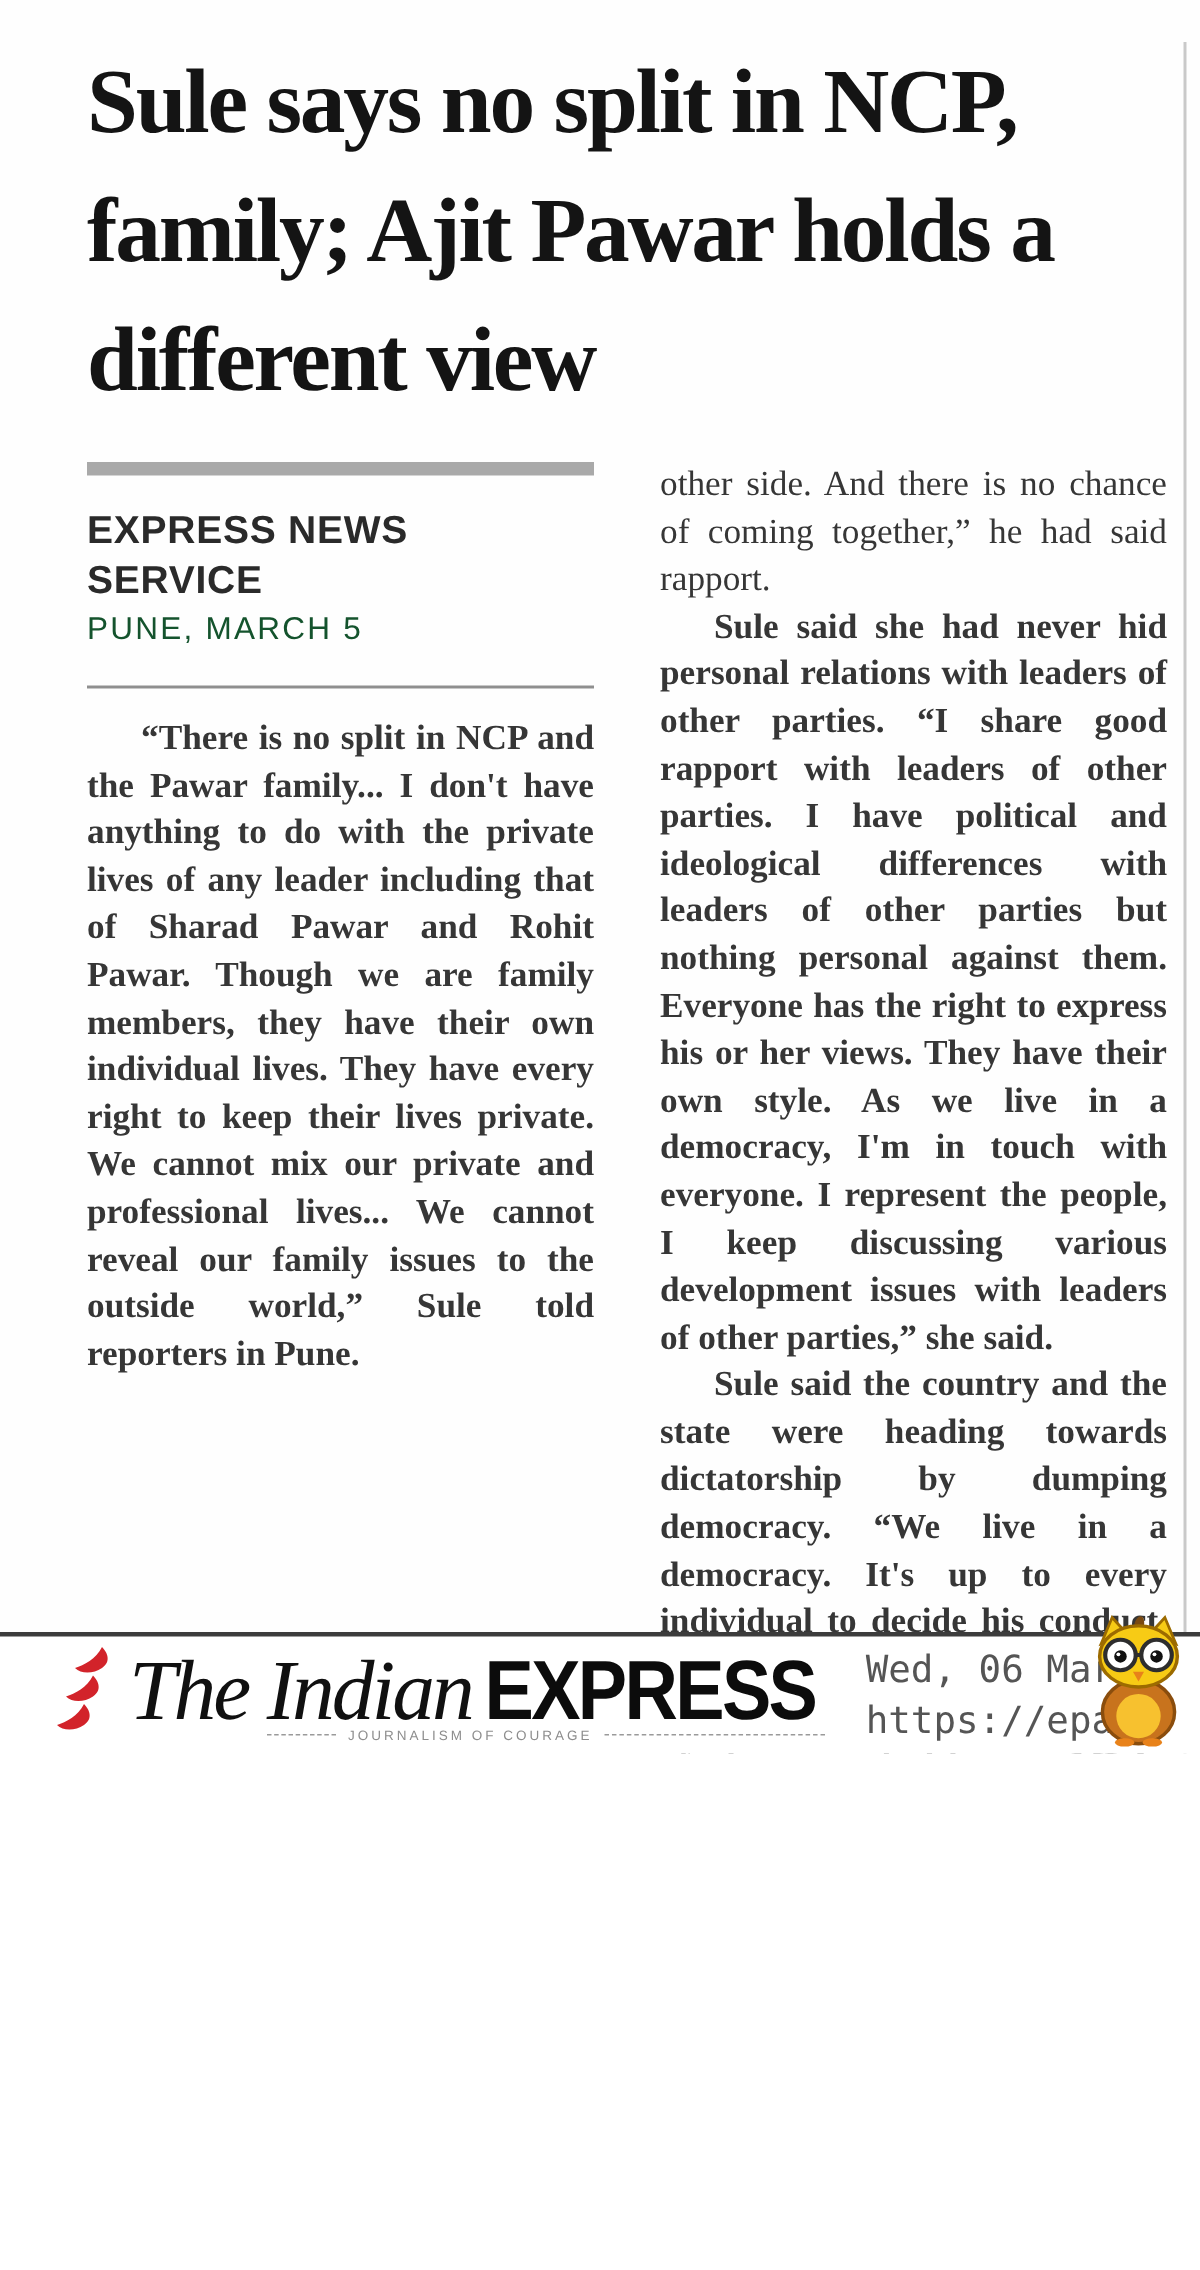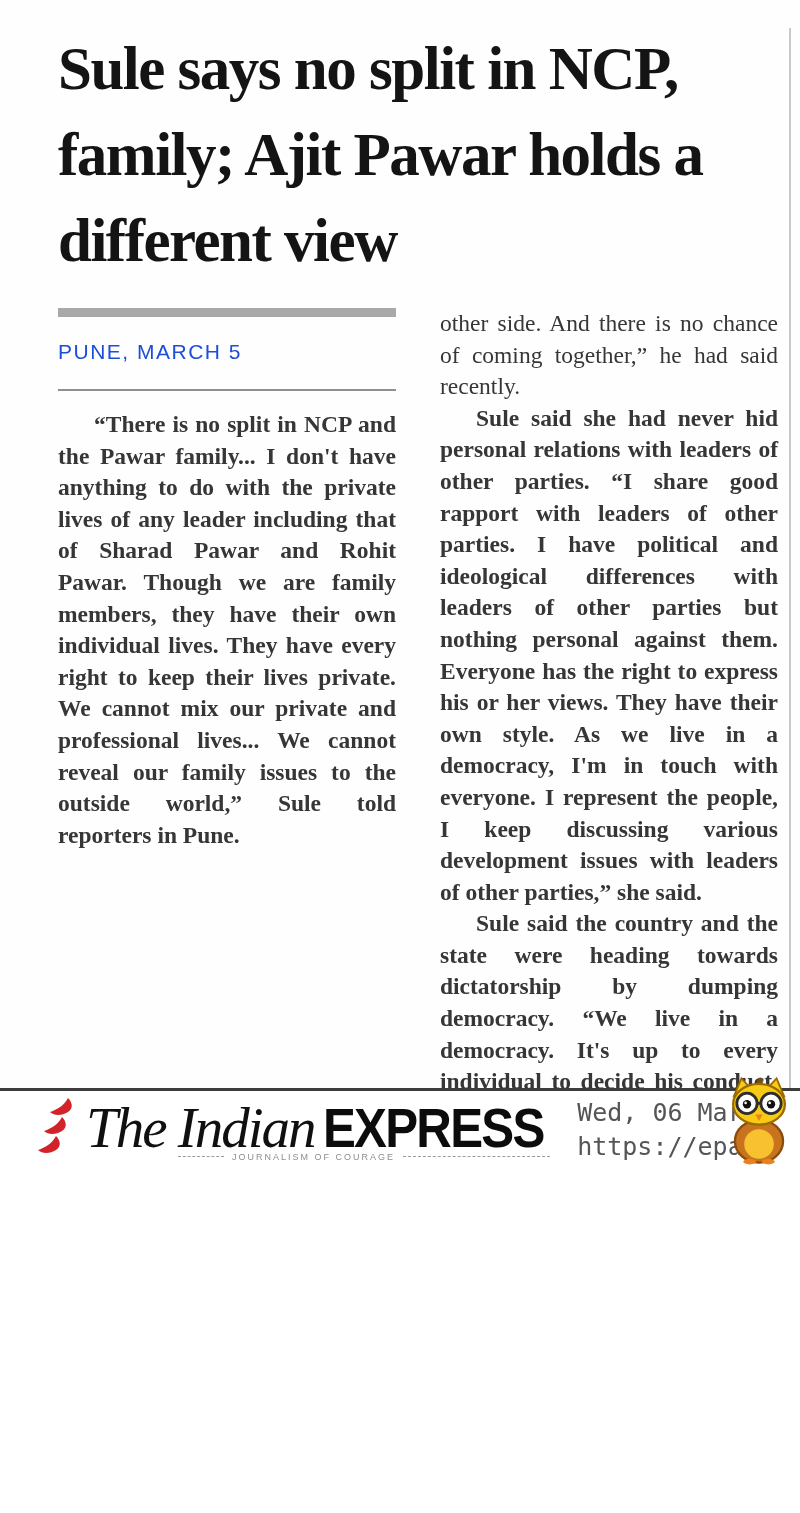--- a/index.html
+++ b/index.html
@@ -10,21 +10,21 @@
   h1.headline{margin:26px 30px 24px 58px;font-family:"Liberation Serif",serif;
       font-weight:bold;font-size:61px;line-height:86px;letter-spacing:-1.5px;color:#141414;}
 
   .columns{display:flex;gap:44px;margin:0 22px 0 58px;}
   .col{width:338px;}
 
   .kicker-bar{height:9px;background:#a9a9a9;margin-bottom:20px;}
   .agency{font-family:"Liberation Sans",sans-serif;font-weight:bold;font-size:26px;
       line-height:33px;color:#2a2a2a;letter-spacing:.5px;max-width:300px;margin:0;}
   .dateline{font-family:"Liberation Sans",sans-serif;font-size:21px;line-height:30px;
-      color:#1d4ed8;letter-spacing:1.5px;margin-top:2px;}
+      color:#14532d;letter-spacing:1.5px;margin-top:2px;}
   .byline-rule{border:none;border-top:2px solid #8f8f8f;margin:22px 0 18px 0;}
 
   p.body{font-family:"Liberation Serif",serif;font-size:23.5px;line-height:31.6px;
       color:#363636;text-align:justify;margin:0;}
   p.body.indent{text-indent:36px;font-weight:bold;}
   p.body.continues{text-align-last:justify;}
 
   .footer{position:absolute;left:0;right:0;bottom:0;height:78px;background:#fff;
       border-top:3px solid #3c3c3c;display:flex;align-items:center;}
   .flame{margin:2px 8px 10px 38px;flex:none;}
@@ -51,27 +51,28 @@
 <div class="page">
 
   <div class="edge-line"></div>
 
   <h1 class="headline">Sule says no split in NCP, family; Ajit Pawar holds a different view</h1>
 
   <div class="columns">
 
     <div class="col">
       <div class="kicker-bar"></div>
+      <p class="agency">EXPRESS NEWS SERVICE</p>
       <div class="dateline">PUNE, MARCH 5</div>
       <hr class="byline-rule">
       <p class="body indent">“There is no split in NCP and the Pawar family... I don't have anything to do with the private lives of any leader including that of Sharad Pawar and Rohit Pawar. Though we are family members, they have their own individual lives. They have every right to keep their lives private. We cannot mix our private and professional lives... We cannot reveal our family issues to the outside world,” Sule told reporters in Pune.</p>
     </div>
 
     <div class="col">
-      <p class="body">other side. And there is no chance of coming together,” he had said recently.</p>
+      <p class="body">other side. And there is no chance of coming together,” he had said rapport.</p>
       <p class="body indent">Sule said she had never hid personal relations with leaders of other parties. “I share good rapport with leaders of other parties. I have political and ideological differences with leaders of other parties but nothing personal against them. Everyone has the right to express his or her views. They have their own style. As we live in a democracy, I'm in touch with everyone. I represent the people, I keep discussing various development issues with leaders of other parties,” she said.</p>
       <p class="body indent">Sule said the country and the state were heading towards dictatorship by dumping democracy. “We live in a democracy. It's up to every individual to decide his conduct. Maturity comes with age. But during the recent budget session of the state legislature, MLAs and ministers were at loggerheads. There cannot be anything more dirty than this,” said Sule while taking a jibe at the Mahayuti government.</p>
     </div>
 
   </div>
 
   <div class="footer">
 
     <svg class="flame" width="40" height="58" viewBox="0 0 40 58">
       <g fill="#d2232a">

